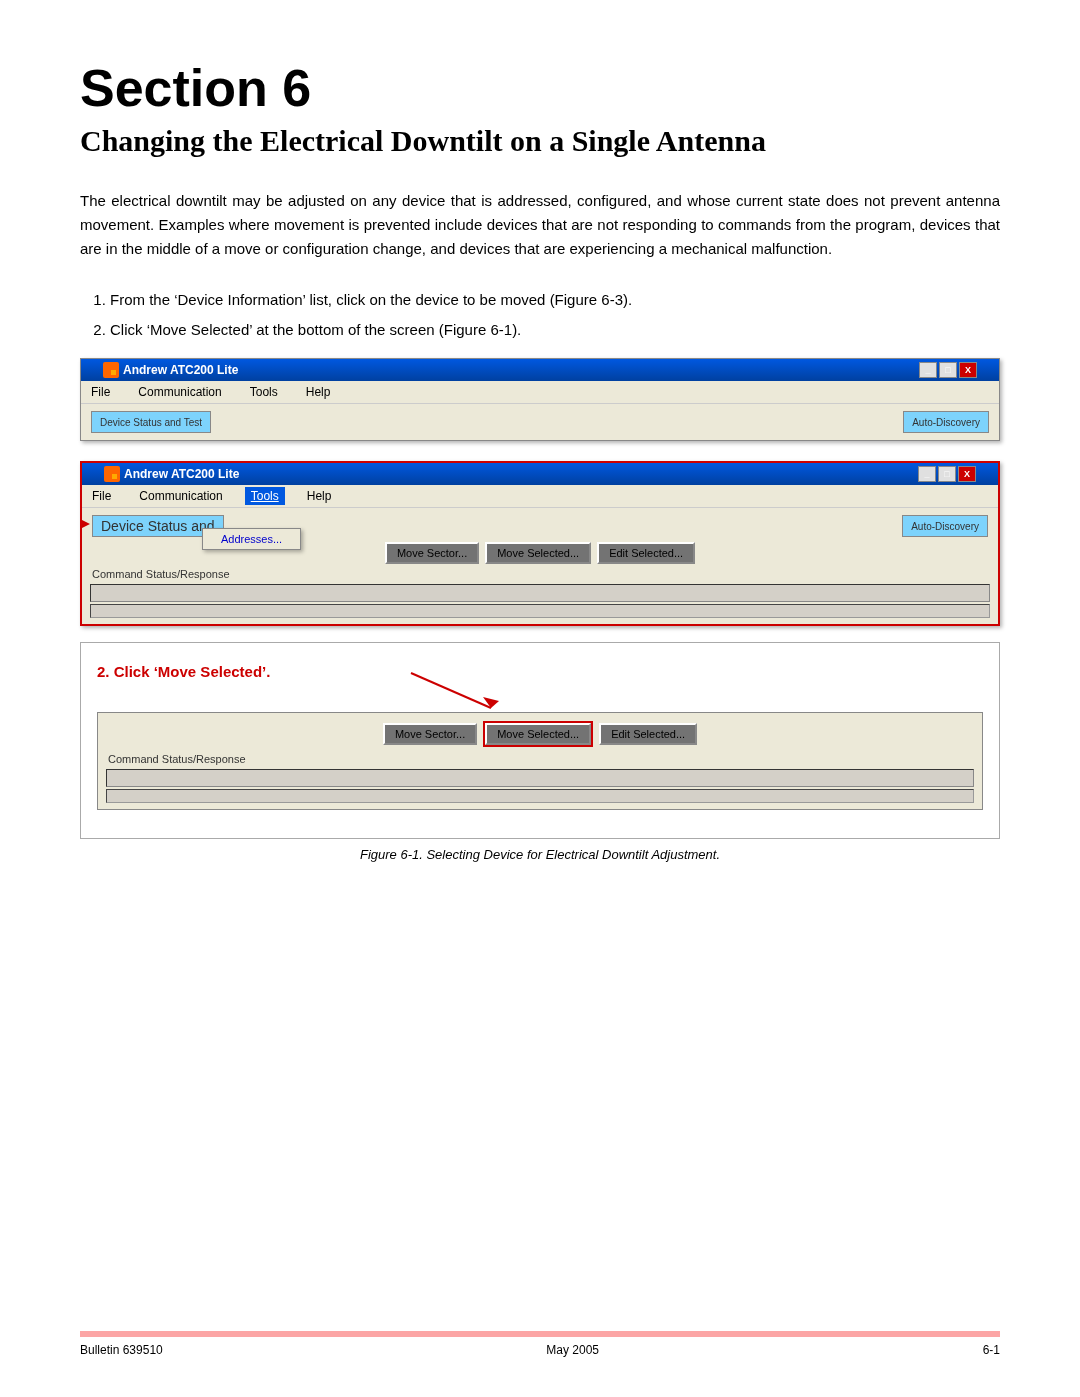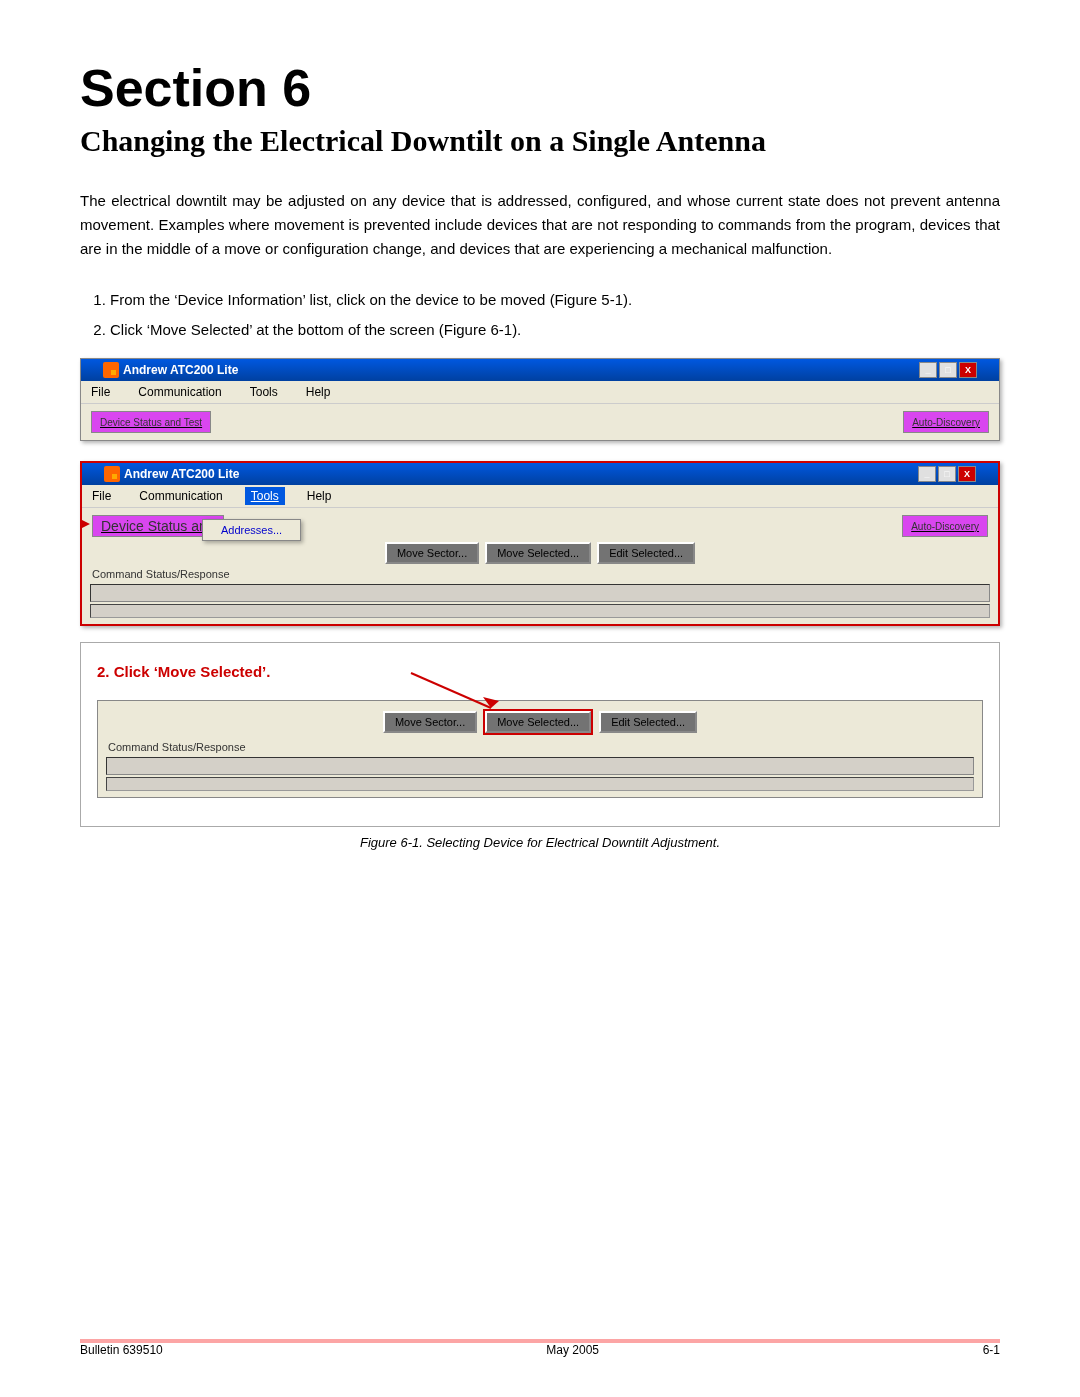--- a/index.html
+++ b/index.html
@@ -131,22 +131,21 @@
     }
 
     .win-groupbox {
       border: 1px solid #888;
       padding: 2px 8px;
       font-size: 11px;
       font-family: Arial, sans-serif;
       display: flex;
       align-items: center;
       height: 22px;
-      background: #d946ef;
-      text-decoration: underline;
+      background: #7dd3fc;
     }
 
     .win-button {
       background: #737373;
       border: 2px solid;
       border-color: #ffffff #888888 #888888 #ffffff;
       padding: 2px 10px;
       font-family: Arial, sans-serif;
       font-size: 11px;
       cursor: pointer;
@@ -205,21 +204,21 @@
     }
 
     .dropdown-popup {
       position: absolute;
       background: #ece9d8;
       border: 1px solid #888;
       padding: 2px;
       font-family: Arial, sans-serif;
       font-size: 11px;
       left: 120px;
-      top: 34px;
+      top: 43px;
       z-index: 10;
       box-shadow: 2px 2px 4px rgba(0,0,0,0.3);
     }
 
     .dropdown-item {
       padding: 2px 16px;
       cursor: pointer;
       color: #0000cc;
     }
 
@@ -235,21 +234,22 @@
       font-style: italic;
       margin-top: 8px;
       margin-bottom: 30px;
     }
 
     .footer {
       position: absolute;
       bottom: 40px;
       left: 80px;
       right: 80px;
-      border-top: 4px solid #fca5a5;
+      border-top: 6px solid #fca5a5;
+      padding-top: 6px;
       display: flex;
       justify-content: space-between;
       font-family: Arial, sans-serif;
       font-size: 12px;
     }
 
     .toolbar-row {
       display: flex;
       align-items: center;
       gap: 6px;
@@ -269,21 +269,21 @@
   </style>
 </head>
 <body>
 
 <h1 class="section-title">Section 6</h1>
 <h2 class="section-subtitle">Changing the Electrical Downtilt on a Single Antenna</h2>
 
 <p class="body-text">The electrical downtilt may be adjusted on any device that is addressed, configured, and whose current state does not prevent antenna movement. Examples where movement is prevented include devices that are not responding to commands from the program, devices that are in the middle of a move or configuration change, and devices that are experiencing a mechanical malfunction.</p>
 
 <ol class="numbered-list">
-  <li>From the ‘Device Information’ list, click on the device to be moved (Figure 5-1).</li>
+  <li>From the ‘Device Information’ list, click on the device to be moved (Figure 6-3).</li>
   <li>Click ‘Move Selected’ at the bottom of the screen (Figure 6-1).</li>
 </ol>
 
 <div class="screenshot-container">
   <div class="win-window screenshot-top">
     <div class="win-titlebar">
       <div class="win-titlebar-left">
         <div class="win-icon">
           <svg width="12" height="12" viewBox="0 0 12 12">
               <rect x="1" y="1" width="5" height="5" fill="#ff6600"></rect>
@@ -368,21 +368,21 @@
       <div class="win-label" style="padding: 2px 6px;">Command Status/Response</div>
       <div class="win-status"></div>
       <div class="win-panel"></div>
     </div>
   </div>
 
 </div>
 
 <div style="margin-top: 16px; margin-bottom: 8px; border: 1px solid #aaa; padding: 16px; background: white; position: relative;">
 
-  <div style="display: flex; align-items: center; margin-bottom: 12px;">
+  <div style="display: flex; align-items: center; margin-bottom: 24px;">
     <div style="flex:1;">
       <div class="callout-text">2. Click ‘Move Selected’.</div>
     </div>
 
     <svg width="120" height="60" style="position:absolute; left: 320px; top: 10px;">
       <line x1="10" y1="20" x2="90" y2="55" stroke="#cc0000" stroke-width="2"></line>
       <polygon points="90,55 82,44 98,48" fill="#cc0000"></polygon>
     </svg>
   </div>
 

